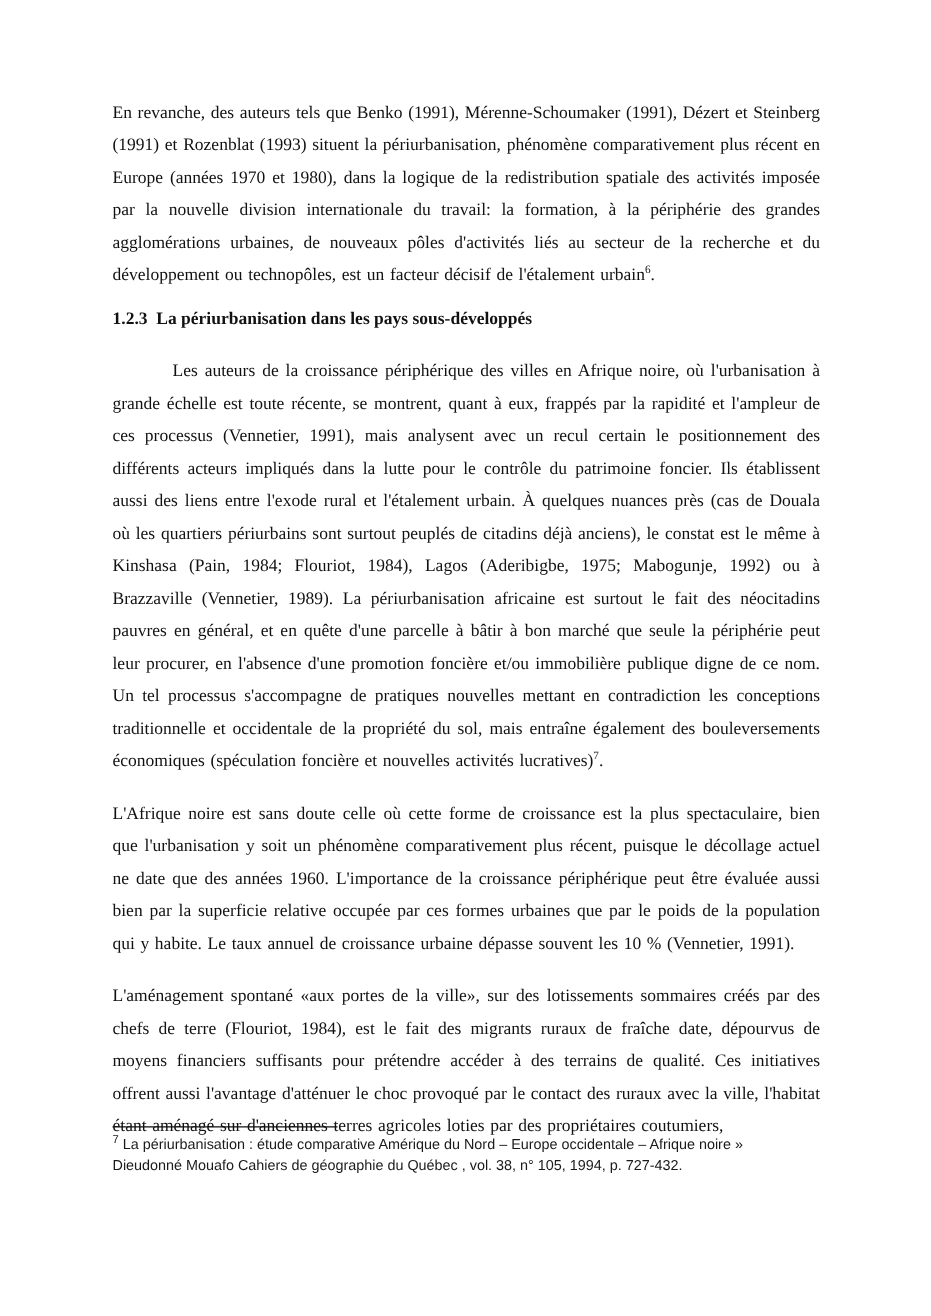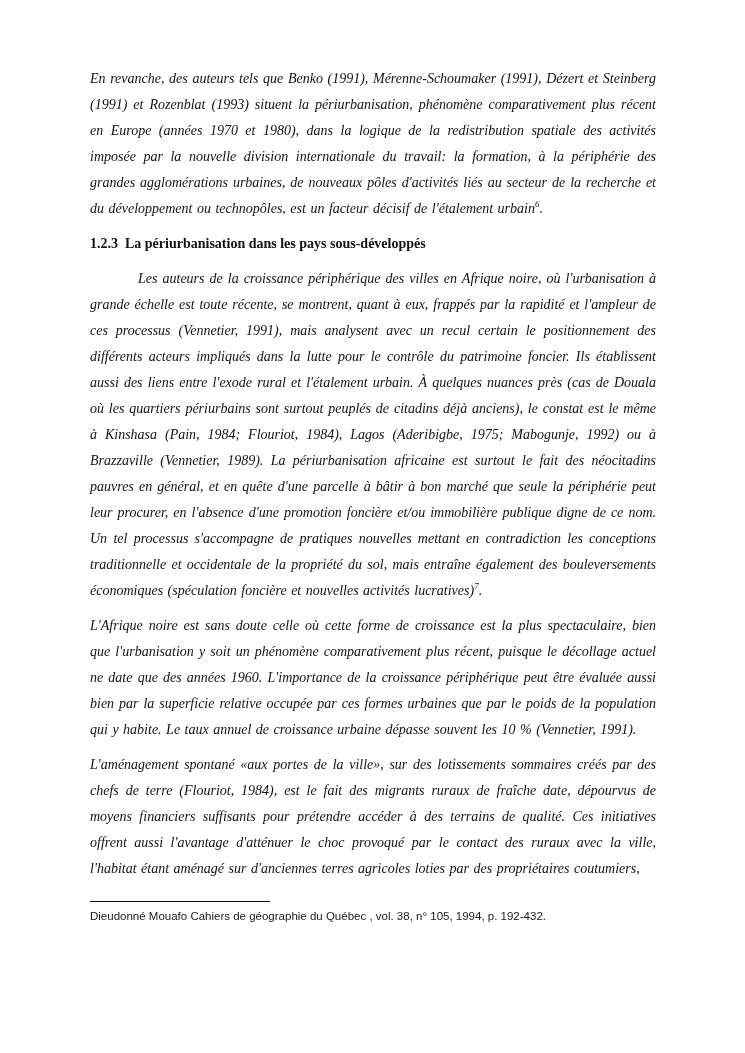--- a/index.html
+++ b/index.html
@@ -20,23 +20,22 @@
   .content {
     position: absolute;
     top: 62px;
     left: 90px;
     width: 566px;
   }
   .para {
     font-size: 14px;
     line-height: 26px;
     text-align: justify;
-    margin: 4px 0 9px 0;
+    margin: 16px 0 9px 0;
     word-spacing: 1px;
-    font-style: italic;
   }
   .para.indent { text-indent: 48px; }
   .section-heading {
     font-size: 14px;
     line-height: 26px;
     font-weight: bold;
     text-align: left;
     margin: 7px 0 9px 0;
     white-space: pre-wrap;
   }
@@ -87,17 +86,18 @@
     <p class="para indent"><span>Les auteurs de la croissance périphérique des villes en Afrique noire, où l'urbanisation à grande échelle est toute récente, se montrent, quant à eux, frappés par la rapidité et l'ampleur de ces processus (Vennetier, 1991), mais analysent avec un recul certain le positionnement des différents acteurs impliqués dans la lutte pour le contrôle du patrimoine foncier. Ils établissent aussi des liens entre l'exode rural et l'étalement urbain. À quelques nuances près (cas de Douala où les quartiers périurbains sont surtout peuplés de citadins déjà anciens), le constat est le même à Kinshasa (Pain, 1984; Flouriot, 1984), Lagos (Aderibigbe, 1975; Mabogunje, 1992) ou à Brazzaville (Vennetier, 1989). La périurbanisation africaine est surtout le fait des néocitadins pauvres en général, et en quête d'une parcelle à bâtir à bon marché que seule la périphérie peut leur procurer, en l'absence d'une promotion foncière et/ou immobilière publique digne de ce nom. Un tel processus s'accompagne de pratiques nouvelles mettant en contradiction les conceptions traditionnelle et occidentale de la propriété du sol, mais entraîne également des bouleversements économiques (spéculation foncière et nouvelles activités lucratives)</span><sup class="fn-ref">7</sup><span>.</span></p>
 
     <p class="para">L'Afrique noire est sans doute celle où cette forme de croissance est la plus spectaculaire, bien que l'urbanisation y soit un phénomène comparativement plus récent, puisque le décollage actuel ne date que des années 1960. L'importance de la croissance périphérique peut être évaluée aussi bien par la superficie relative occupée par ces formes urbaines que par le poids de la population qui y habite. Le taux annuel de croissance urbaine dépasse souvent les 10 % (Vennetier, 1991).</p>
 
     <p class="para">L'aménagement spontané «aux portes de la ville», sur des lotissements sommaires créés par des chefs de terre (Flouriot, 1984), est le fait des migrants ruraux de fraîche date, dépourvus de moyens financiers suffisants pour prétendre accéder à des terrains de qualité. Ces initiatives offrent aussi l'avantage d'atténuer le choc provoqué par le contact des ruraux avec la ville, l'habitat étant aménagé sur d'anciennes terres agricoles loties par des propriétaires coutumiers,</p>
 
   </div>
 
   <div class="footnote-block">
     <div class="footnote-rule"></div>
-    <p class="footnote-line">Dieudonné Mouafo Cahiers de géographie du Québec , vol. 38, n° 105, 1994, p. 192-432.</p>
+    <p class="footnote-line"><sup class="fn-ref">7</sup> <span>La périurbanisation  : étude comparative Amérique du Nord – Europe occidentale – Afrique noire »</span></p>
+    <p class="footnote-line">Dieudonné Mouafo Cahiers de géographie du Québec , vol. 38, n° 105, 1994, p. 727-432.</p>
   </div>
 
 
 </div>
 
 </body></html>

